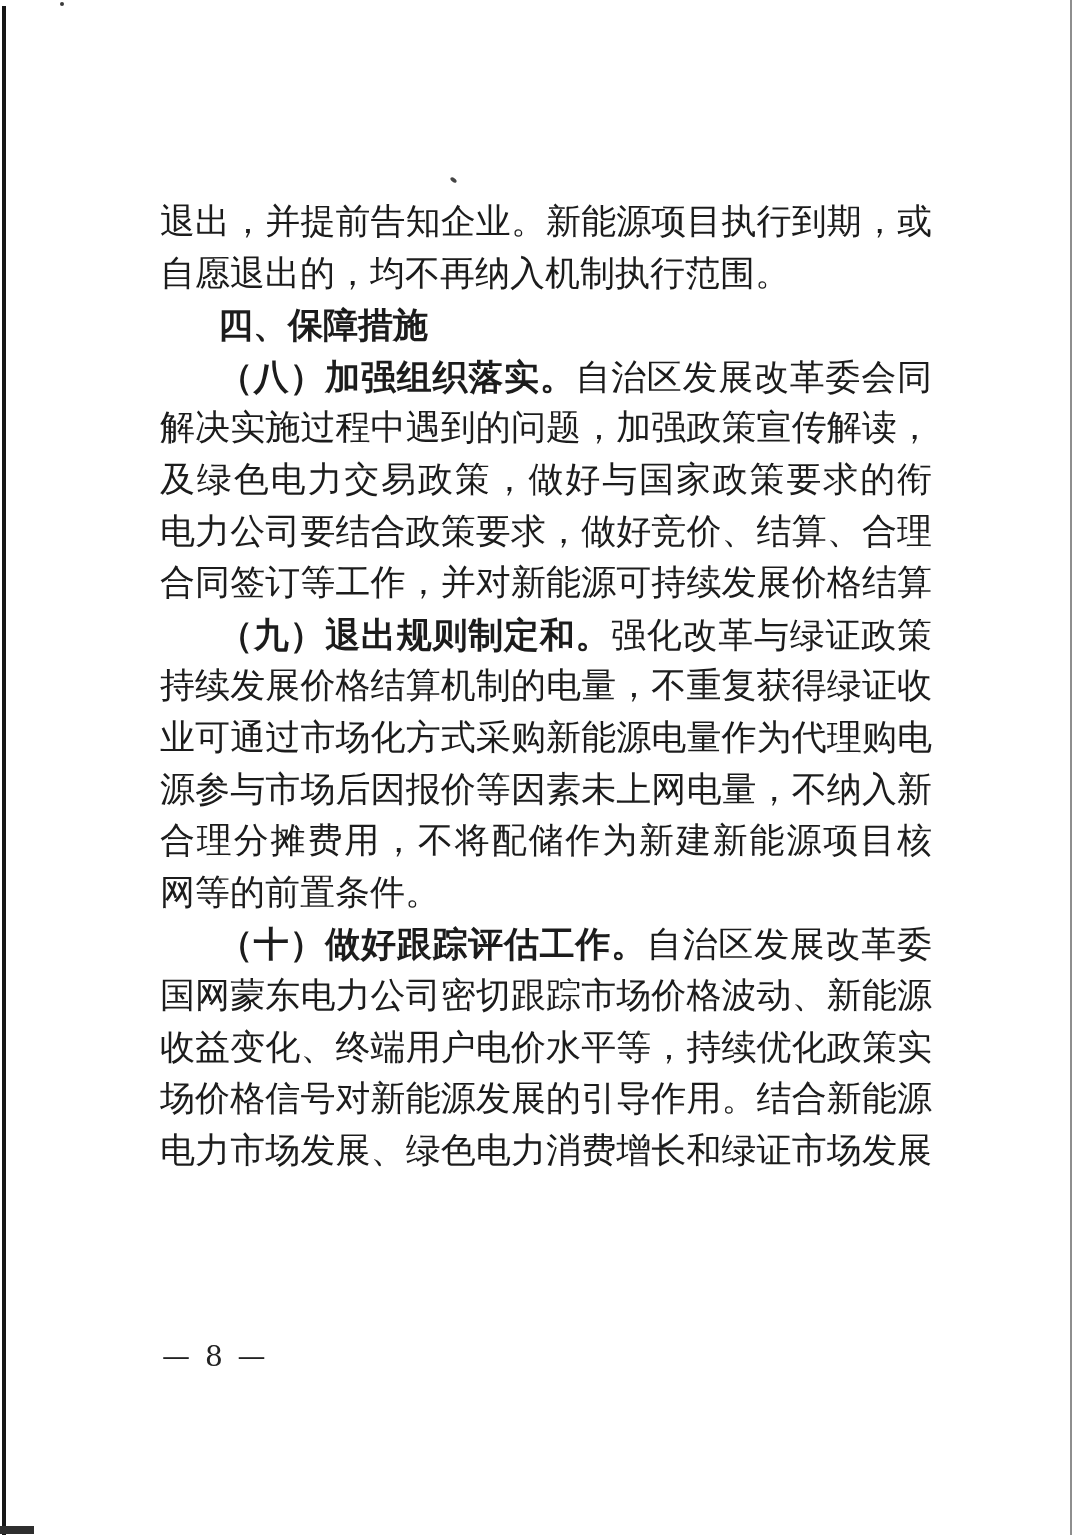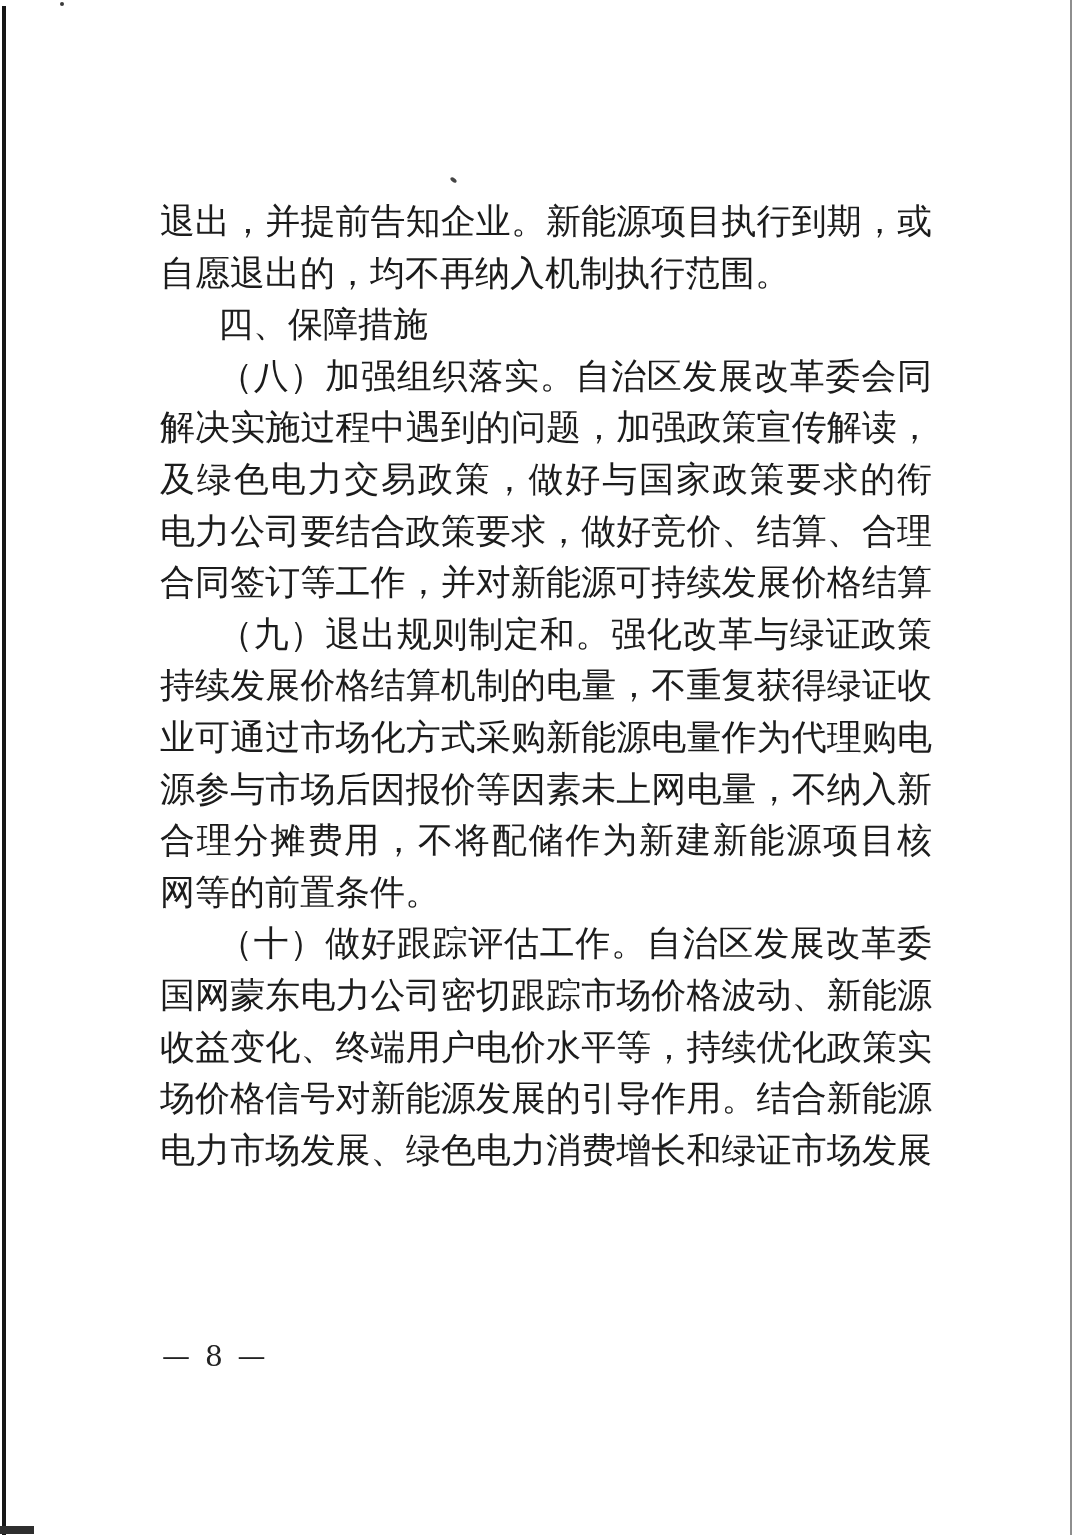--- a/index.html
+++ b/index.html
@@ -42,21 +42,21 @@
   .line {
     height: 51.6px; line-height: 51.6px;
     font-size: 35px;
     text-align: justify;
     text-align-last: justify;
     overflow: hidden;
     white-space: normal;
   }
   .line.line-end { text-align-last: left; }
   .line.indent { padding-left: 58px; }
-  .bold-run { font-weight: 400; }
+  .bold-run { font-weight: 700; }
   .page-number {
     position: absolute; left: 162px; top: 1331px;
     height: 51px; line-height: 51px;
     font-size: 28px; color: #222222; letter-spacing: 3px;
   }
 </style>
 </head>
 <body>
 
 <div class="sheet">

